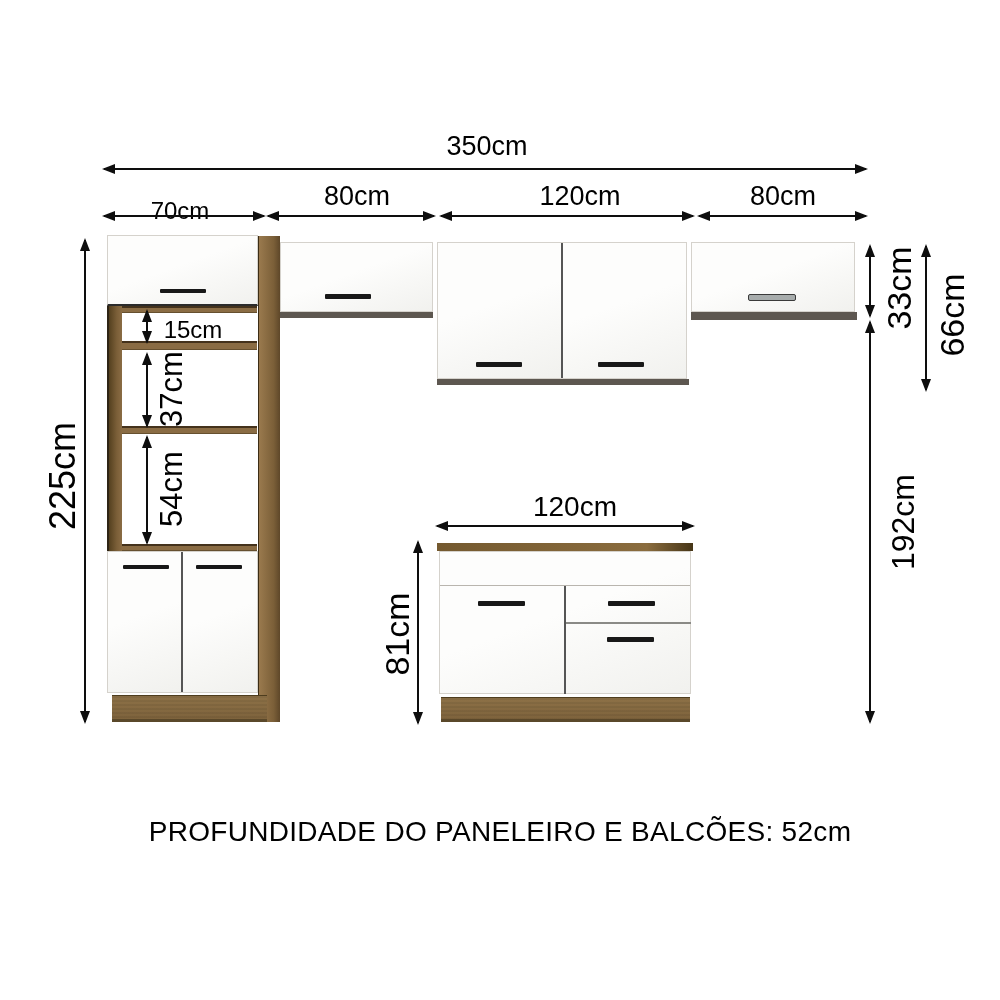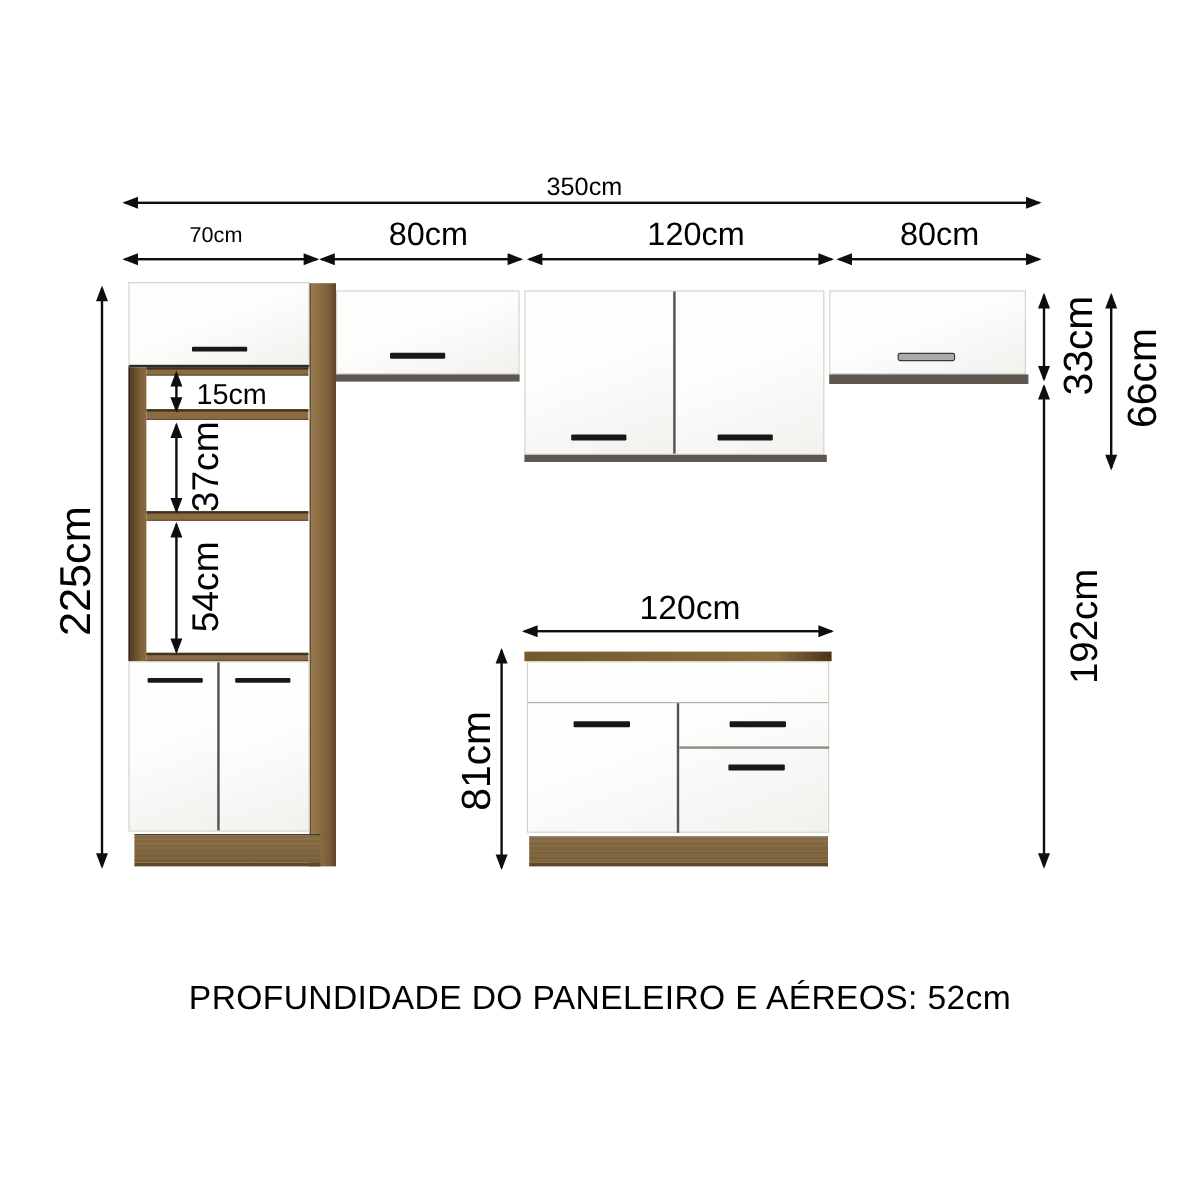--- a/index.html
+++ b/index.html
@@ -45,24 +45,24 @@
 
   
   #footer{position:absolute;left:0;width:1000px;top:812px;text-align:center;
           font-size:28px;line-height:40px;letter-spacing:0.3px;color:#000;}
 </style>
 </head>
 <body>
 
 <div id="stage">
 
-  <div class="dim" style="left:487px;top:146px;font-size:21px;margin-top:10px;">350cm</div>
+  <div class="dim" style="left:487px;top:146px;font-size:27px;">350cm</div>
   <div class="ha" style="left:104px;top:168px;width:762px;"></div>
 
-  <div class="dim" style="left:180px;top:196px;font-size:18px;">70cm</div>
+  <div class="dim" style="left:180px;top:211px;font-size:24px;">70cm</div>
   <div class="dim" style="left:357px;top:196px;font-size:27px;">80cm</div>
   <div class="dim" style="left:580px;top:196px;font-size:27px;">120cm</div>
   <div class="dim" style="left:783px;top:196px;font-size:27px;">80cm</div>
 
   <div class="ha" style="left:104px;top:215px;width:160px;"></div>
   <div class="ha" style="left:268px;top:215px;width:166px;"></div>
   <div class="ha" style="left:441px;top:215px;width:252px;"></div>
   <div class="ha" style="left:699px;top:215px;width:167px;"></div>
 
   <div class="va" style="left:84px;top:240px;height:482px;"></div>
@@ -135,16 +135,16 @@
     <div class="handle" style="left:478px;top:601px;width:47px;height:5px;"></div>
     <div class="handle" style="left:608px;top:601px;width:47px;height:5px;"></div>
     <div class="handle" style="left:607px;top:637px;width:47px;height:5px;"></div>
     <div class="kick" style="left:441px;top:697px;width:249px;height:25px;"></div>
   </div>
 
   <div class="va" style="left:417px;top:542px;height:181px;"></div>
   <div class="dim rot" style="left:397px;top:634px;font-size:34px;">81cm</div>
 
   <div id="footer">
-    <div>PROFUNDIDADE DO PANELEIRO E AÉREOS: 52cm</div>
+    <div>PROFUNDIDADE DO PANELEIRO E BALCÕES: 52cm</div>
   </div>
 
 </div>
 
 </body></html>

